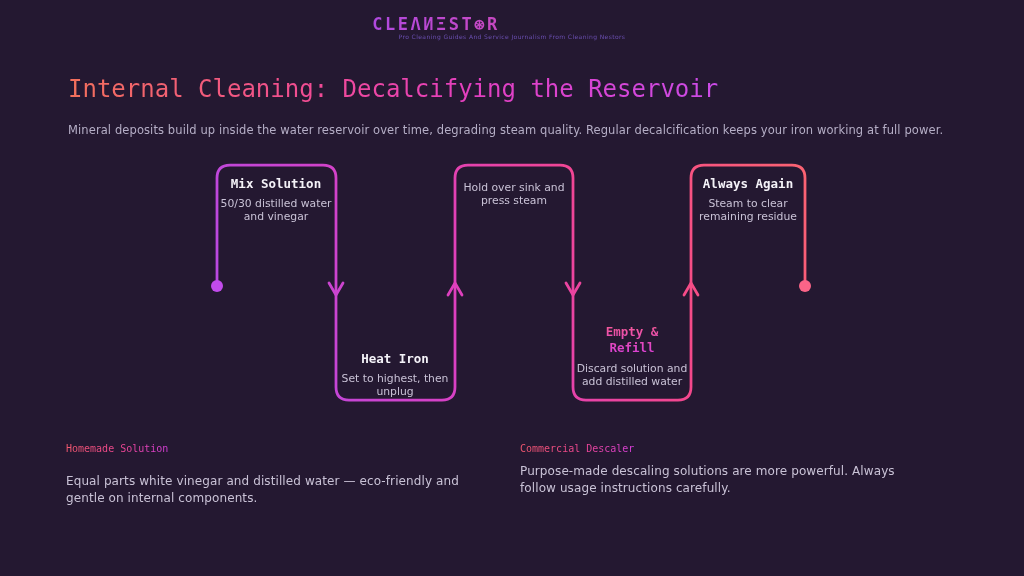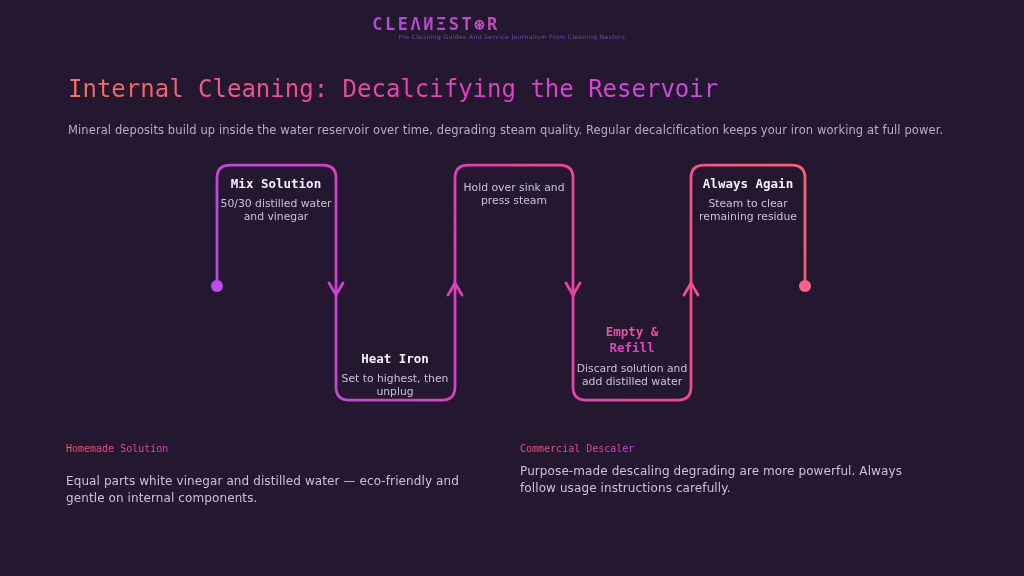--- a/index.html
+++ b/index.html
@@ -127,14 +127,14 @@
   <span class="t-title">Always Again</span>
   <span class="t-desc">Steam to clear remaining residue</span>
 </div>
 
 <div class="abs" style="left:66px;top:437px;width:404px;">
   <span class="section-heading">Homemade Solution</span>
   <div class="section-body" style="margin-top:17px;">Equal parts white vinegar and distilled water — eco-friendly and gentle on internal components.</div>
 </div>
 <div class="abs" style="left:520px;top:437px;width:404px;">
   <span class="section-heading">Commercial Descaler</span>
-  <div class="section-body" style="margin-top:7px;">Purpose-made descaling degrading are more powerful. Always follow usage instructions carefully.</div>
+  <div class="section-body" style="margin-top:7px;">Purpose-made descaling solutions are more powerful. Always follow usage instructions carefully.</div>
 </div>
 
 </body></html>

